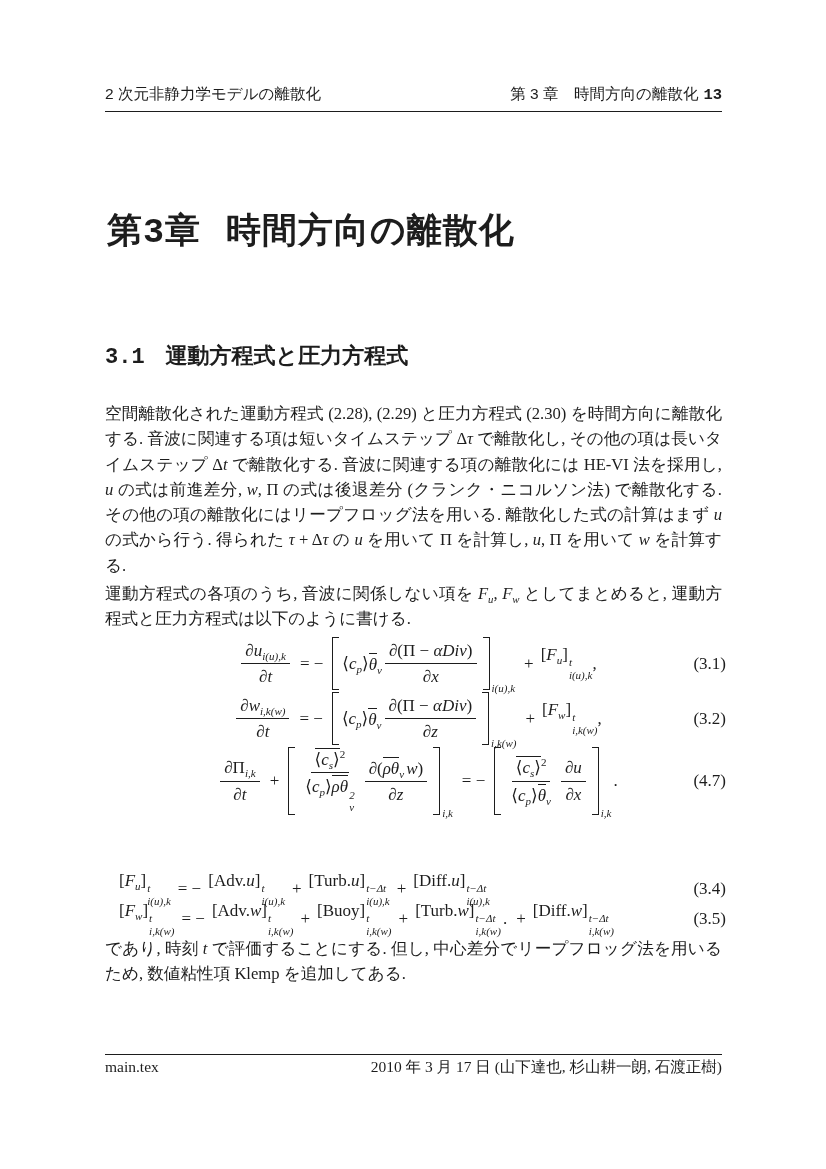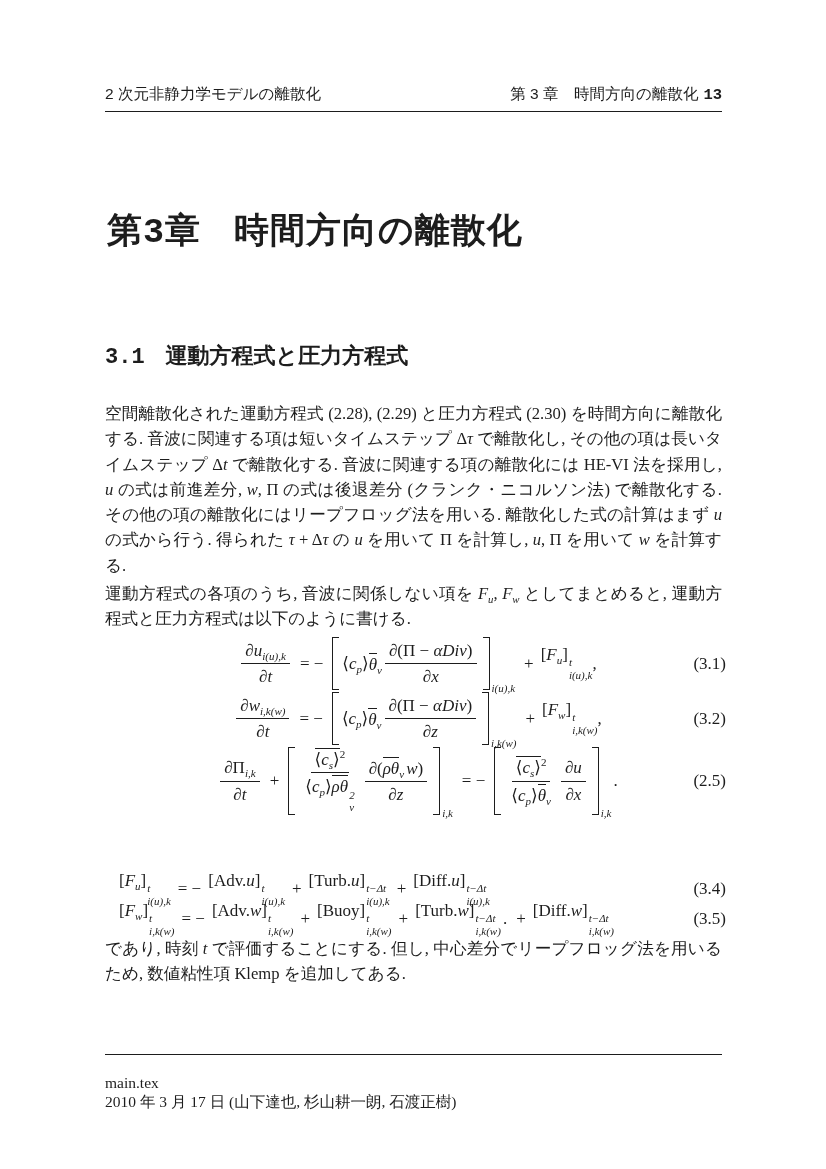--- a/index.html
+++ b/index.html
@@ -15,21 +15,21 @@
   .running-head {
     position:absolute; left:105px; width:617px; top:84px;
     display:flex; justify-content:space-between; align-items:baseline;
     padding-bottom:6px; border-bottom:1.6px solid #1d1d1d;
     font-size:15.5px;
   }
   .head-right { display:flex; align-items:baseline; gap:5px; }
 
   
   .chapter { position:absolute; left:107px; top:207px; margin:0; font-size:35px; font-weight:bold; letter-spacing:1px; }
-  .chapter .ctitle { margin-left:33px; }
+  .chapter .ctitle { margin-left:25px; }
   .section { position:absolute; left:105px; top:341px; margin:0; font-size:22px; font-weight:bold; }
   .section .stitle { margin-left:21px; }
 
   
   .para {
     position:absolute; left:105px; width:617px; margin:0;
     font-size:16.6px; line-height:25.3px; text-align:justify;
     text-justify:inter-character;
   }
   .p1 { top:401px; } .p2 { top:581px; } .p3 { top:811px; } .p4 { top:936px; }
@@ -61,24 +61,23 @@
   .rel, .op { margin:0 7px; }
   .dot { margin:0 2px; }
   .ov { display:inline-block; border-top:1.1px solid #1d1d1d; padding-top:1px; line-height:1.15; }
   .ss { display:inline-flex; flex-direction:column; align-items:flex-start;
         font-size:11px; line-height:1.15; vertical-align:-0.55em; margin-left:1px; font-style:italic; }
   .tok { white-space:nowrap; }
 
   
   .footer {
     position:absolute; left:105px; width:617px; top:1054px;
-    border-top:1.6px solid #1d1d1d; padding-top:19px;
+    border-top:1.6px solid #1d1d1d; padding-top:2px;
     display:flex; justify-content:space-between; align-items:baseline;
     font-size:15.5px;
-    flex-direction:column;
   }
 </style>
 </head>
 <body>
 
 <div class="page">
 
   <div class="running-head">
     <span class="gothic">2 次元非静力学モデルの離散化</span>
     <span class="head-right">
@@ -170,21 +169,21 @@
         <span class="fnum"><span class="ov"><span>⟨</span><span class="mi">c</span><sub class="mi">s</sub><span>⟩</span></span><sup>2</sup></span>
         <span class="fden"><span>⟨</span><span class="mi">c</span><sub class="mi">p</sub><span>⟩</span><span class="ov mi">θ</span><sub class="mi">v</sub></span>
       </span>
       <span class="frac">
         <span class="fnum"><span>∂</span><span class="mi">u</span></span>
         <span class="fden"><span>∂</span><span class="mi">x</span></span>
       </span>
       <span class="rbr"></span>
       <span class="dsub">i,k</span>
       <span>.</span>
-      <span class="eqlabel">(2.5)</span>
+      <span class="eqlabel">(4.7)</span>
     </div>
 
   </div>
 
 
   <div class="eqgroup eqg2">
 
     <div class="eqrow flat">
       <span class="tok"><span>[</span><span class="mi">F</span><sub class="mi">u</sub><span>]</span><span class="ss">
             <span>t</span>

